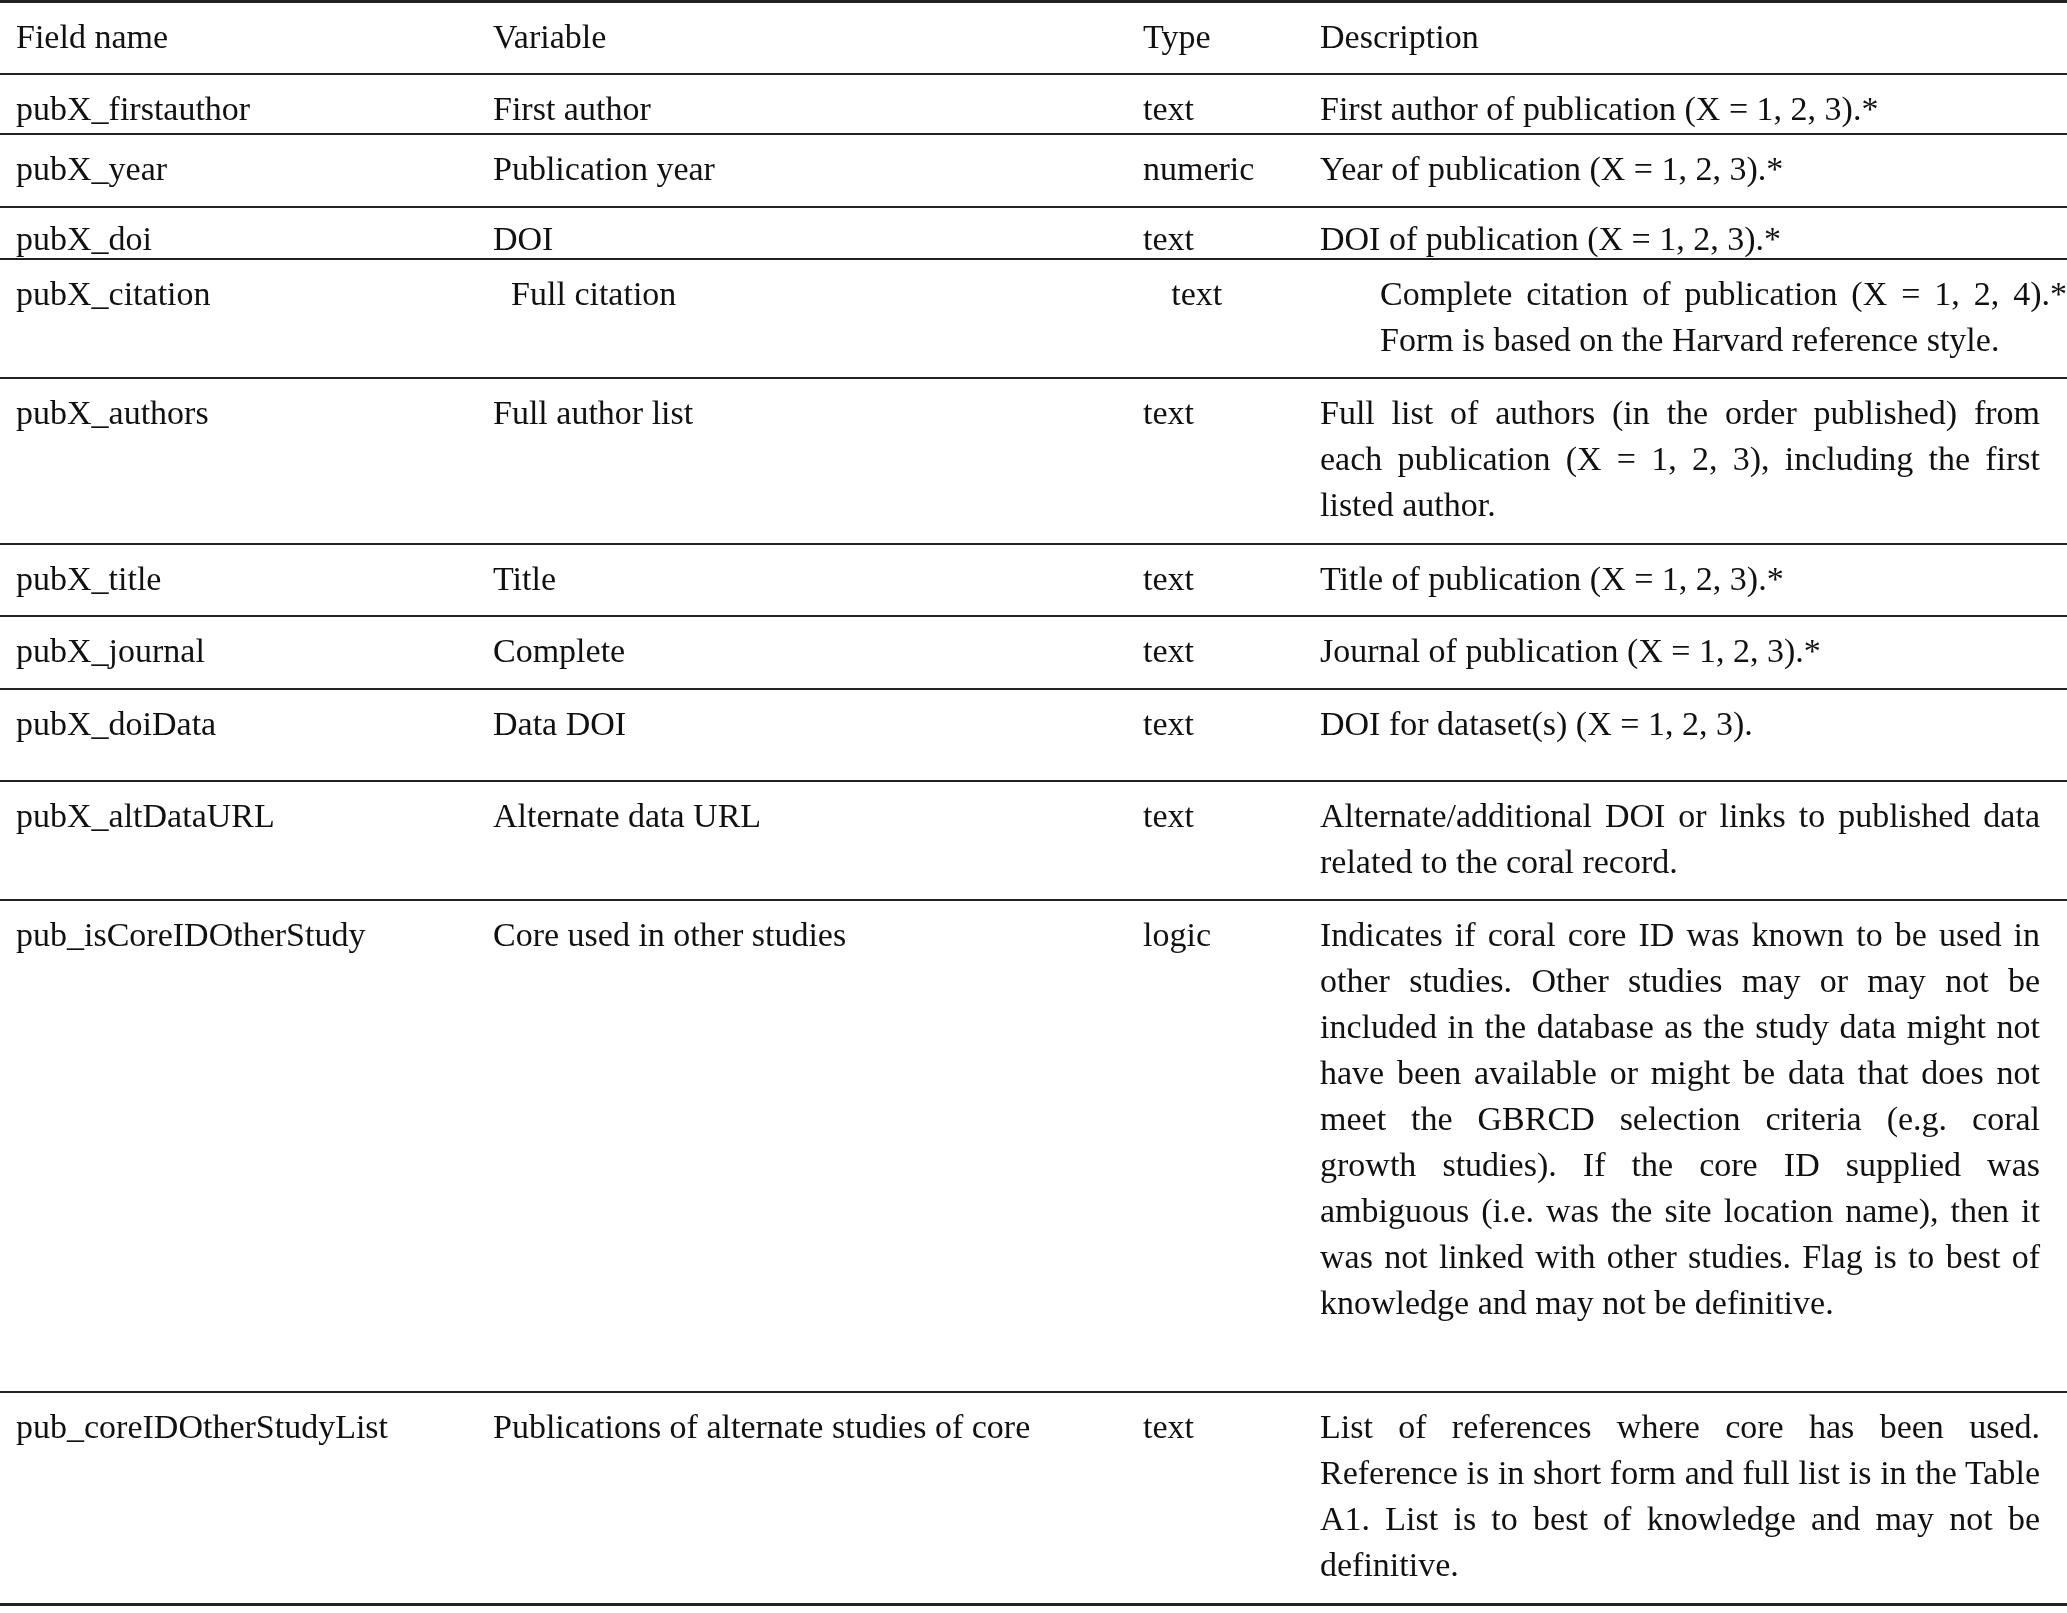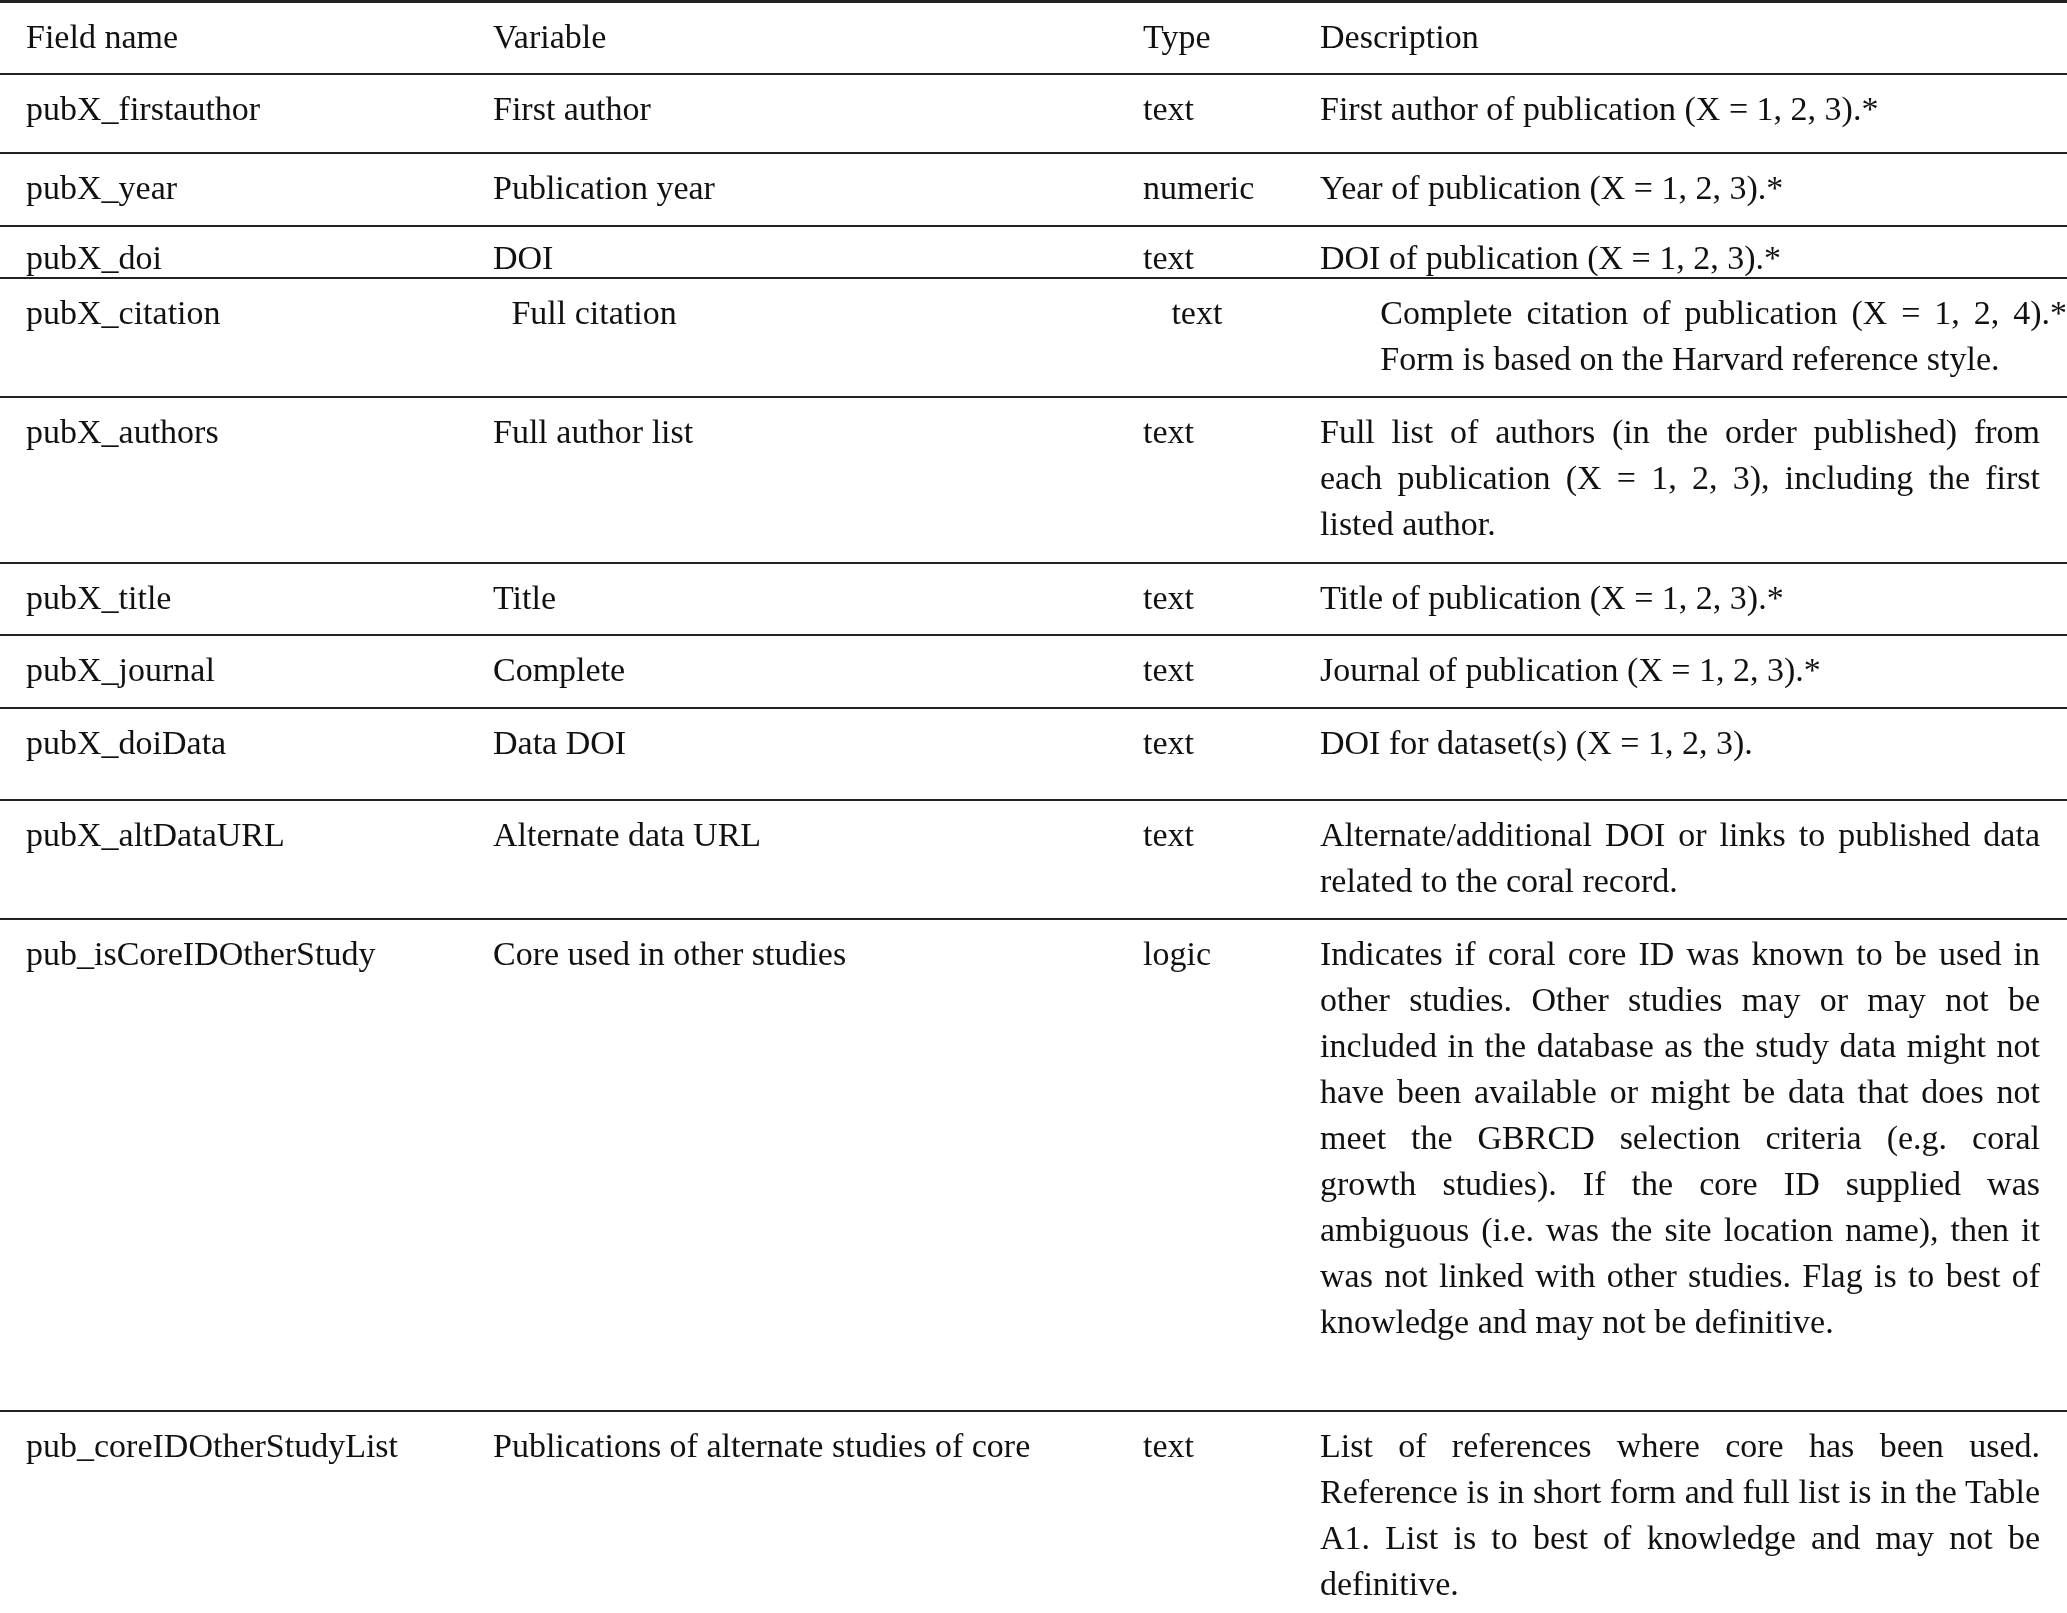--- a/index.html
+++ b/index.html
@@ -27,39 +27,39 @@
     }
     .row.last {
       border-bottom: 3px solid #222222;
     }
     .cell {
       box-sizing: border-box;
       font-size: 34px;
       line-height: 46px;
       padding-top: 11px;
     }
-    .c1 { width: 493px; padding-left: 26px; }
+    .c1 { width: 493px; padding-left: 16px; }
     .c2 { width: 650px; }
     .c3 { width: 177px; }
     .c4 { width: 720px; text-align: justify; text-align-last: left; }
     .row.header { border-top: 3px solid #222222; }
   </style>
 </head>
 <body>
 
 <div class="table">
 
   <div class="row header" style="height:73px;">
     <div class="cell c1">Field name</div>
     <div class="cell c2">Variable</div>
     <div class="cell c3">Type</div>
     <div class="cell c4">Description</div>
   </div>
 
-  <div class="row" style="height:79px;">
+  <div class="row" style="height:60px;">
     <div class="cell c1">pubX_firstauthor</div>
     <div class="cell c2">First author</div>
     <div class="cell c3">text</div>
     <div class="cell c4">First author of publication (X = 1, 2, 3).*</div>
   </div>
 
   <div class="row" style="height:73px;">
     <div class="cell c1">pubX_year</div>
     <div class="cell c2">Publication year</div>
     <div class="cell c3">numeric</div>

